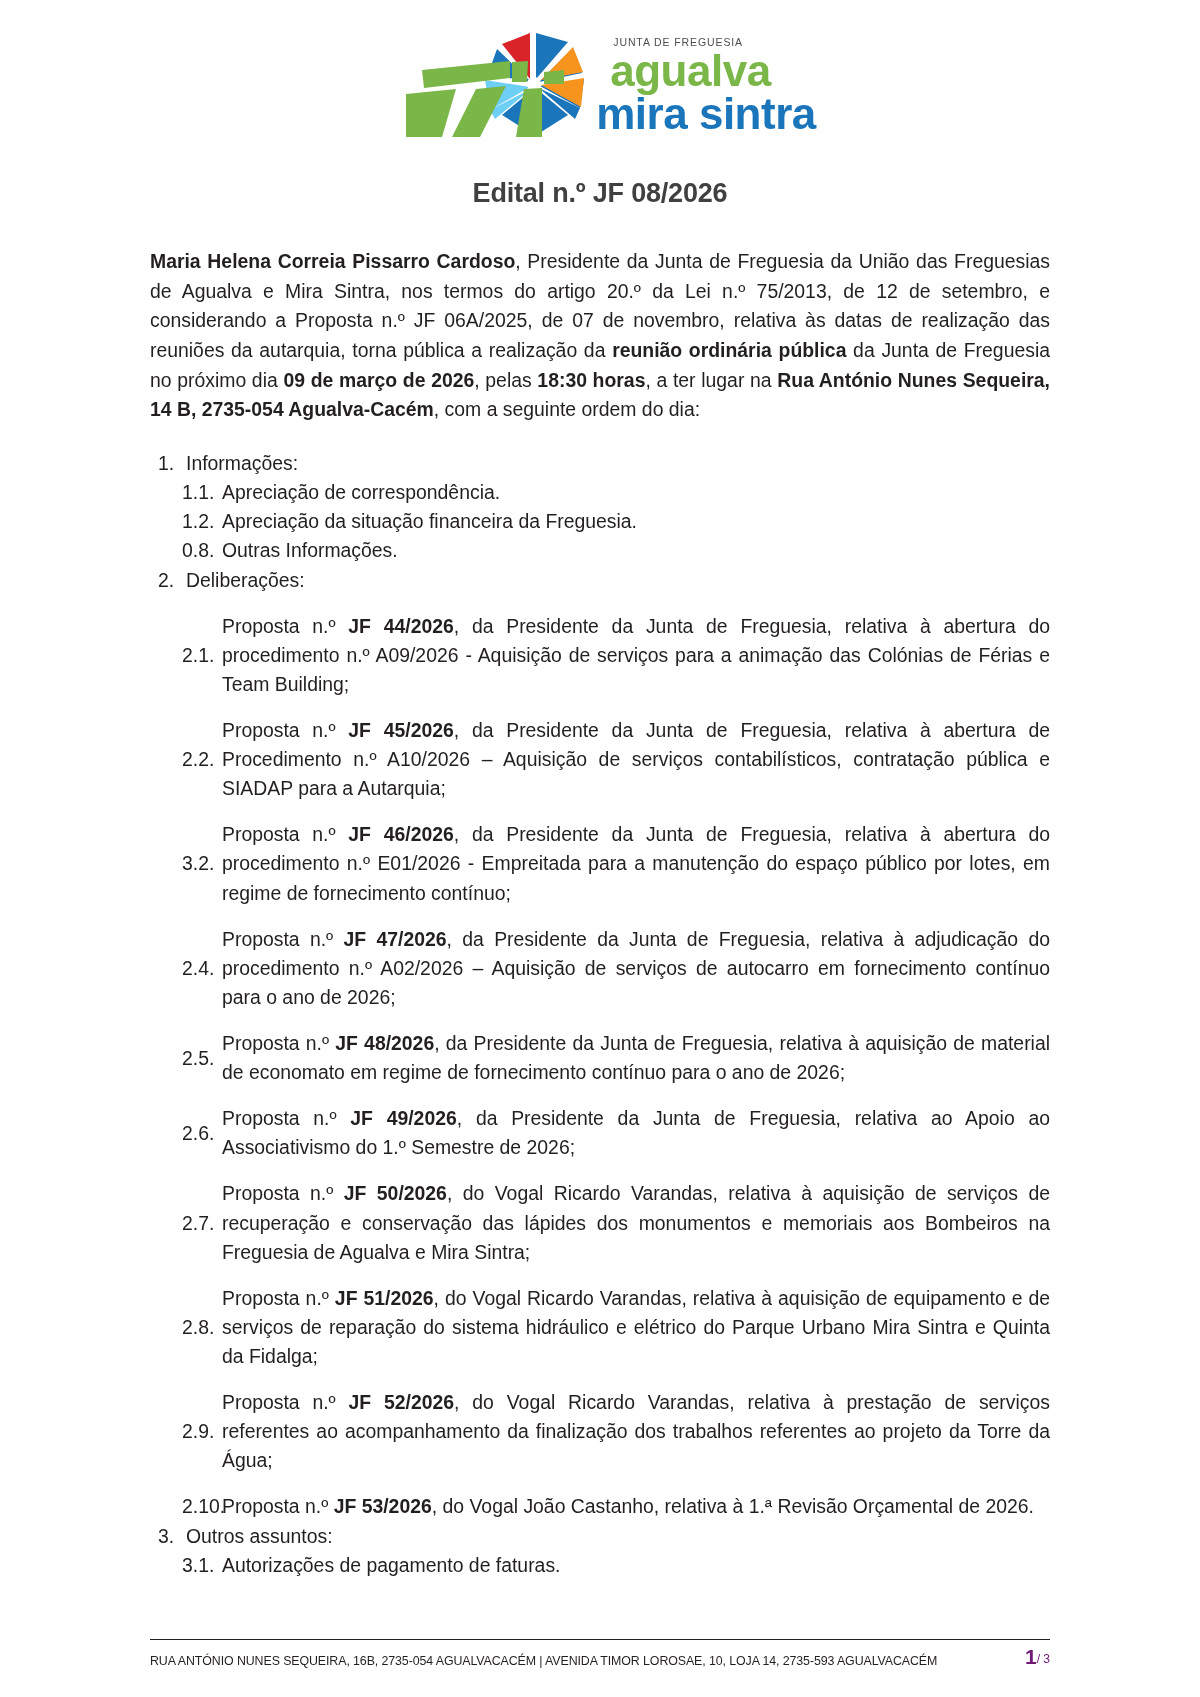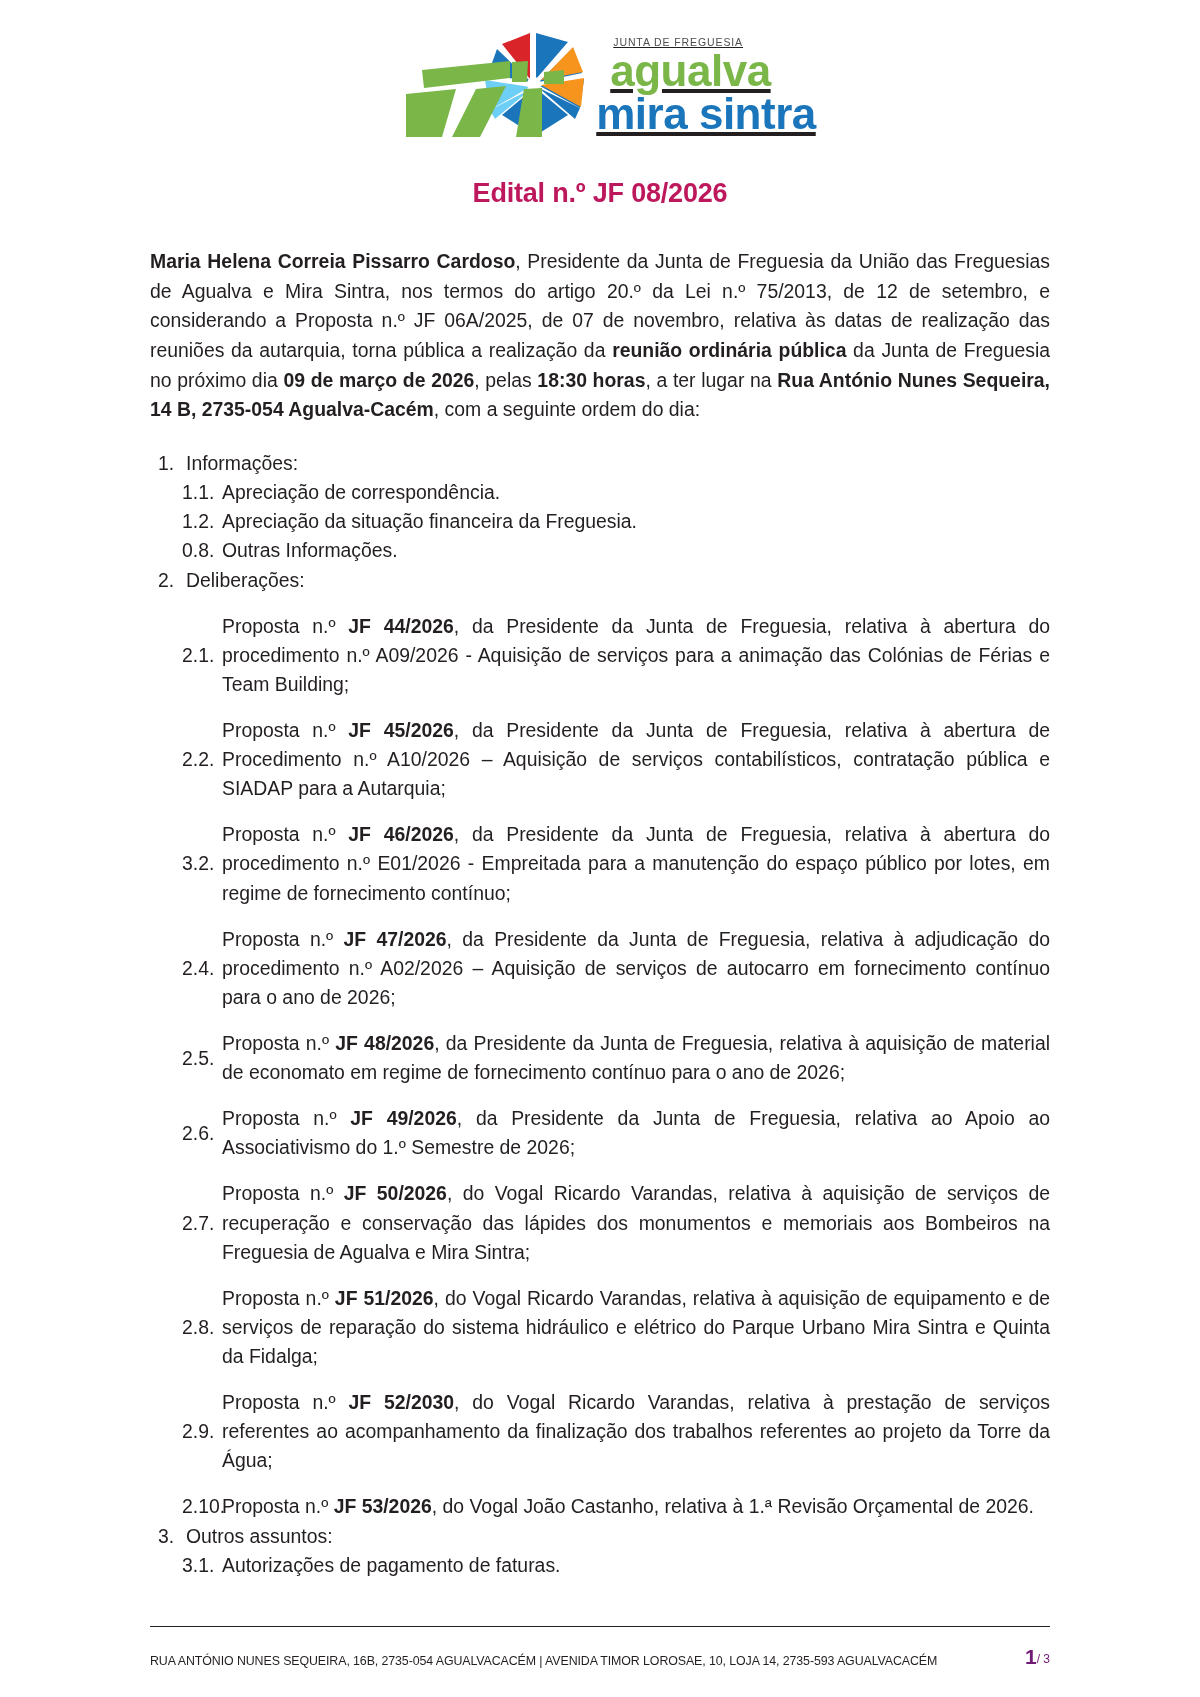--- a/index.html
+++ b/index.html
@@ -21,21 +21,20 @@
     box-sizing: border-box;
     overflow: hidden;
   }
 
   
   .header {
     padding-top: 22px;
     display: flex;
     justify-content: center;
     align-items: center;
-    text-decoration: underline;
   }
   .logo {
     display: flex;
     align-items: center;
     gap: 0px;
   }
   .logo-mark {
     width: 232px;
     height: 118px;
     display: block;
@@ -74,21 +73,21 @@
     width: 900px;
     margin: 0 auto;
     padding-top: 38px;
   }
   h1.doc-title {
     font-size: 27px;
     font-weight: bold;
     text-align: center;
     margin: 0 0 38px 0;
     letter-spacing: -0.2px;
-    color: #be185d;
+    color: #404040;
   }
   p.intro {
     font-size: 19.4px;
     line-height: 1.53;
     text-align: justify;
     margin: 0 0 24px 0;
     color: #231f20;
   }
   b, strong { font-weight: bold; }
 
@@ -127,21 +126,21 @@
 
   
   .footer {
     position: absolute;
     left: 0;
     right: 0;
     bottom: 26px;
     width: 900px;
     margin: 0 auto;
     border-top: 1px solid #231f20;
-    padding-top: 24px;
+    padding-top: 11px;
   }
   .footer-line {
     font-size: 12.4px;
     line-height: 1.62;
     letter-spacing: -0.1px;
     color: #231f20;
     white-space: nowrap;
   }
   .footer-line .email {
     font-size: 14px;
@@ -267,21 +266,21 @@
       <span class="lvl2-text"><span>Proposta n.º </span><b>JF 50/2026</b><span>, do Vogal Ricardo Varandas, relativa à aquisição de serviços de recuperação e conservação das lápides dos monumentos e memoriais aos Bombeiros na Freguesia de Agualva e Mira Sintra;</span></span>
     </div>
 
     <div class="lvl2-item spaced">
       <span class="lvl2-num">2.8.</span>
       <span class="lvl2-text"><span>Proposta n.º </span><b>JF 51/2026</b><span>, do Vogal Ricardo Varandas, relativa à aquisição de equipamento e de serviços de reparação do sistema hidráulico e elétrico do Parque Urbano Mira Sintra e Quinta da Fidalga;</span></span>
     </div>
 
     <div class="lvl2-item spaced">
       <span class="lvl2-num">2.9.</span>
-      <span class="lvl2-text"><span>Proposta n.º </span><b>JF 52/2030</b><span>, do Vogal Ricardo Varandas, relativa à prestação de serviços referentes ao acompanhamento da finalização dos trabalhos referentes ao projeto da Torre da Água;</span></span>
+      <span class="lvl2-text"><span>Proposta n.º </span><b>JF 52/2026</b><span>, do Vogal Ricardo Varandas, relativa à prestação de serviços referentes ao acompanhamento da finalização dos trabalhos referentes ao projeto da Torre da Água;</span></span>
     </div>
 
     <div class="lvl2-item spaced">
       <span class="lvl2-num">2.10.</span>
       <span class="lvl2-text"><span>Proposta n.º </span><b>JF 53/2026</b><span>, do Vogal João Castanho, relativa à 1.ª Revisão Orçamental de 2026.</span></span>
     </div>
 
     <div class="lvl1-item">
       <span class="lvl1-num">3.</span>
       <span class="plain">Outros assuntos:</span>

